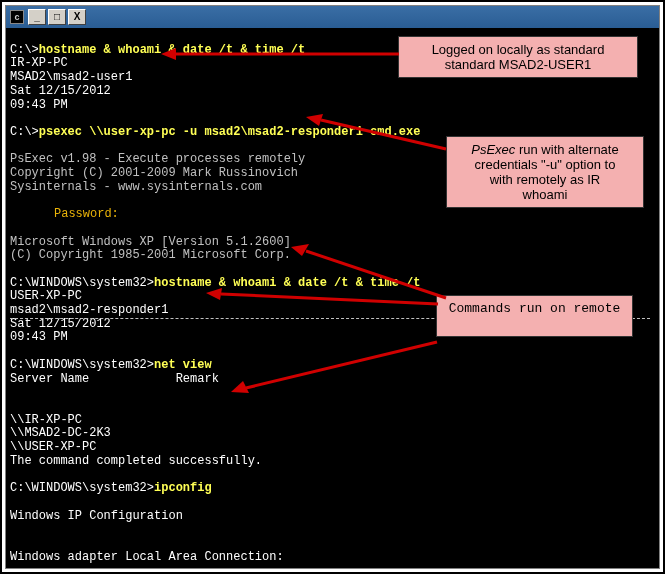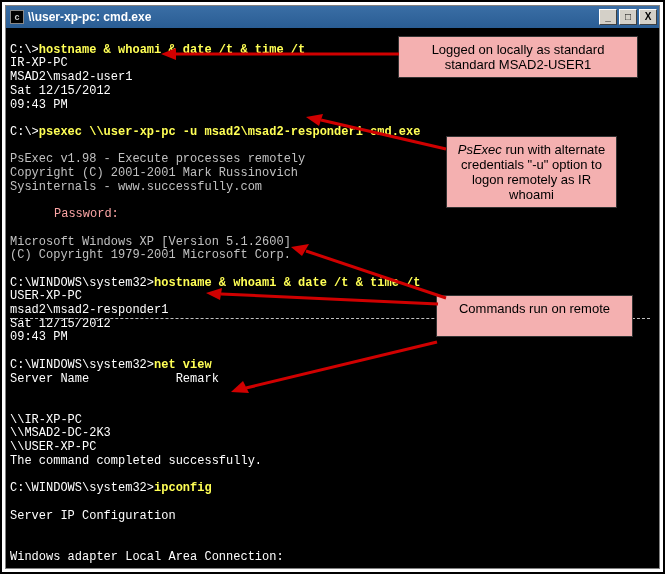--- a/index.html
+++ b/index.html
@@ -24,21 +24,21 @@
   }
   .terminal {
     position: absolute; top: 22px; left: 0; right: 0; bottom: 0;
     background: #000; padding: 2px 0 2px 4px;
     font-family: "Lucida Console","Courier New",monospace;
     font-size: 12px; line-height: 13.7px; color: #c0c0c0;
     white-space: pre; overflow: hidden;
   }
   .w { color: #fff; }
   .y { color: #ffff55; font-weight:bold;}
-  .c { color: #fca5a5; padding-left: 44px; }
+  .c { color: #eab308; padding-left: 44px; }
   .dashline {
     position: absolute; left: 4px; height: 1px; width: 640px;
     border-top: 1px dashed #c0c0c0;
   }
 
   .callout {
     position: absolute;
     background: #f4b0b0;
     border: 1px solid #333;
     padding: 5px 8px;
@@ -54,87 +54,86 @@
   svg.arrow line { stroke: #d00000; stroke-width: 3; }
   svg.arrow polygon { fill: #d00000; }
 </style>
 </head>
 <body>
 <div class="outer-border">
 <div class="window">
 
   <div class="titlebar">
     <span class="icon">c</span>
-    <span class="title">\\user-xp-pc: cmd.exe</span>
     <div class="winbtns">
       <div class="winbtn">_</div>
       <div class="winbtn">□</div>
       <div class="winbtn">X</div>
     </div>
   </div>
 
   <div class="terminal">
 <span class="w">C:\&gt;</span><span class="y">hostname &amp; whoami &amp; date /t &amp; time /t</span>
 <span class="w">IR-XP-PC</span>
 <span class="w">MSAD2\msad2-user1</span>
 <span class="w">Sat 12/15/2012</span>
 <span class="w">09:43 PM</span>
 
 <span class="w">C:\&gt;</span><span class="y">psexec \\user-xp-pc -u msad2\msad2-responder1 cmd.exe</span>
 
 <span>PsExec v1.98 - Execute processes remotely</span>
-<span>Copyright (C) 2001-2001 Mark Russinovich</span>
-<span>Sysinternals - www.successfully.com</span>
+<span>Copyright (C) 2001-2009 Mark Russinovich</span>
+<span>Sysinternals - www.sysinternals.com</span>
 
 <span class="c">Password:</span>
 
 <span>Microsoft Windows XP [Version 5.1.2600]</span>
-<span>(C) Copyright 1979-2001 Microsoft Corp.</span>
+<span>(C) Copyright 1985-2001 Microsoft Corp.</span>
 
 <span class="w">C:\WINDOWS\system32&gt;</span><span class="y">hostname &amp; whoami &amp; date /t &amp; time /t</span>
 <span class="w">USER-XP-PC</span>
 <span class="w">msad2\msad2-responder1</span>
 <span class="w">Sat 12/15/2012</span>
 <span class="w">09:43 PM</span>
 
 <span class="w">C:\WINDOWS\system32&gt;</span><span class="y">net view</span>
 <span class="w">Server Name            Remark</span>
 <div class="dashline" style="top:290px"></div>
 
 <span class="w">\\IR-XP-PC</span>
 <span class="w">\\MSAD2-DC-2K3</span>
 <span class="w">\\USER-XP-PC</span>
 <span class="w">The command completed successfully.</span>
 
 <span class="w">C:\WINDOWS\system32&gt;</span><span class="y">ipconfig</span>
 
-<span class="w">Server IP Configuration</span>
+<span class="w">Windows IP Configuration</span>
 
 
 <span class="w">Windows adapter Local Area Connection:</span>
 
 
 
 
 
   </div>
 
   <div class="callout" style="top:30px; left:392px; width:240px;">
     <span>Logged on locally as standard</span><br>
     <span>standard MSAD2-USER1</span>
   </div>
 
-  <div class="callout" style="top:130px; left:440px; width:171px;">
+  <div class="callout" style="top:130px; left:440px; width:198px;">
     <span class="em">PsExec</span><span> run with alternate</span><br>
     <span>credentials "-u" option to</span><br>
-    <span>logon remotely as IR</span><br>
+    <span>with remotely as IR</span><br>
     <span>whoami</span>
   </div>
 
-  <div class="callout" style="top:289px; left:430px; width:197px;">
+  <div class="callout" style="top:289px; left:430px; width:197px;font-family:Liberation Mono, monospace;">
     <span>Commands run on remote</span><br>
     <br>
   </div>
 
   <svg class="arrow" style="top:40px; left:155px;" width="240" height="20">
     <line x1="238" y1="8" x2="15" y2="8"></line>
         <polygon points="15,2 15,14 0,8"></polygon>
   </svg>
   <svg class="arrow" style="top:108px; left:300px;" width="145" height="40">
     <line x1="140" y1="35" x2="15" y2="6"></line>

